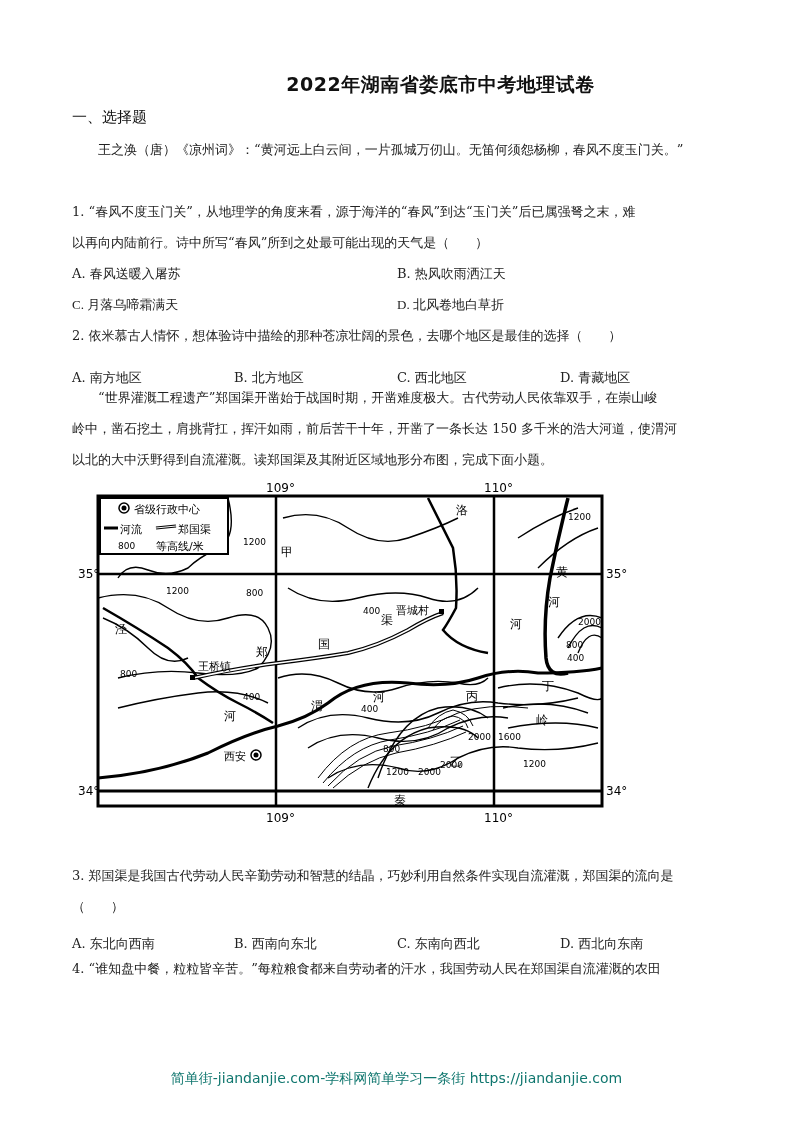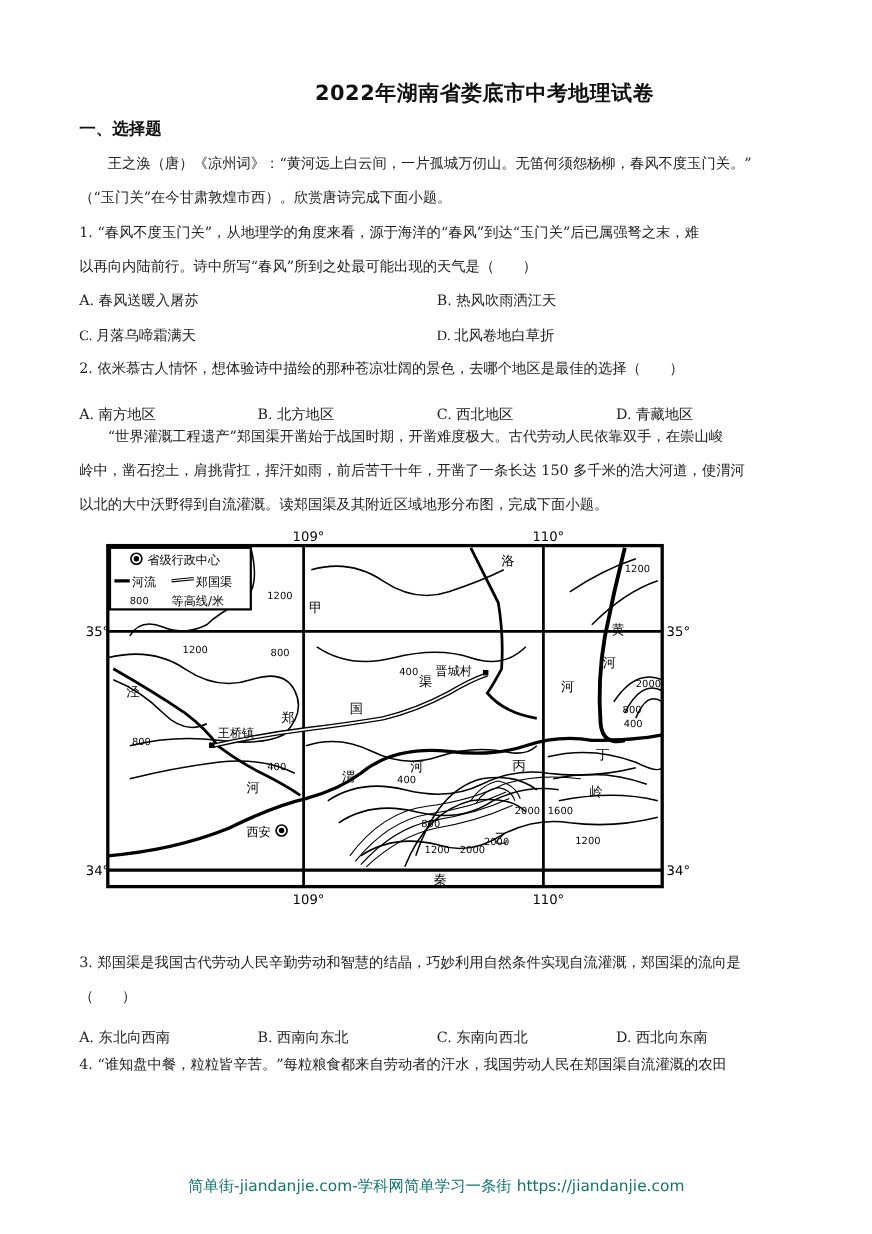--- a/index.html
+++ b/index.html
@@ -1,34 +1,33 @@
 <!DOCTYPE html>
 <html><head>
 <meta charset="utf-8">
 <style>
   html, body { margin:0; padding:0; background:#fff; }
   body { width:793px; height:1122px; position:relative; overflow:hidden; font-family:"DejaVu Serif","Liberation Serif",serif; color:#222; }
   .title { position:absolute; top:72px; left:0; width:793px; text-align:center; font-size:19px; font-weight:bold; font-family:"DejaVu Sans","Liberation Sans",sans-serif; color:#111; letter-spacing:0.5px;padding-left:44px; }
-  .section { position:absolute; left:72px; top:108px; font-size:15px; font-weight:bold; font-family:"DejaVu Sans","Liberation Sans",sans-serif; color:#111; }
+  .section { position:absolute; left:72px; top:108px; font-size:15px; font-weight:normal; font-family:"DejaVu Sans","Liberation Sans",sans-serif; color:#111; }
   .p { position:absolute; left:72px; width:650px; font-size:13px; line-height:31px; color:#222; }
   .indent { text-indent:26px; }
   .opts { position:absolute; left:72px; width:650px; font-size:13px; height:31px; line-height:31px; }
   .opts span { position:absolute; top:0; white-space:nowrap; }
   .map { position:absolute; left:78px; top:478px; width:560px; height:356px; }
   .footer { position:absolute; top:1070px; left:0; width:793px; text-align:center; font-size:14px; font-family:"DejaVu Sans","Liberation Sans",sans-serif; color:#0f766e; }
 </style>
 </head>
 <body>
 
 <div class="title">2022年湖南省娄底市中考地理试卷</div>
 <div class="section">一、选择题</div>
 
 <div class="p indent" style="top:134px;">
   <div>王之涣（唐）《凉州词》：“黄河远上白云间，一片孤城万仞山。无笛何须怨杨柳，春风不度玉门关。”</div>
-  <div style="text-indent:0">（“玉门关”在今甘肃敦煌市西）。欣赏唐诗完成下面小题。</div>
 </div>
 
 <div class="p" style="top:196px;">
   <div>1. “春风不度玉门关”，从地理学的角度来看，源于海洋的“春风”到达“玉门关”后已属强弩之末，难</div>
   <div>以再向内陆前行。诗中所写“春风”所到之处最可能出现的天气是（　　）</div>
 </div>
 <div class="opts" style="top:258px;text-align:center;">
   <span style="left:0">A. 春风送暖入屠苏</span>
   <span style="left:325px">B. 热风吹雨洒江天</span>
 </div>

